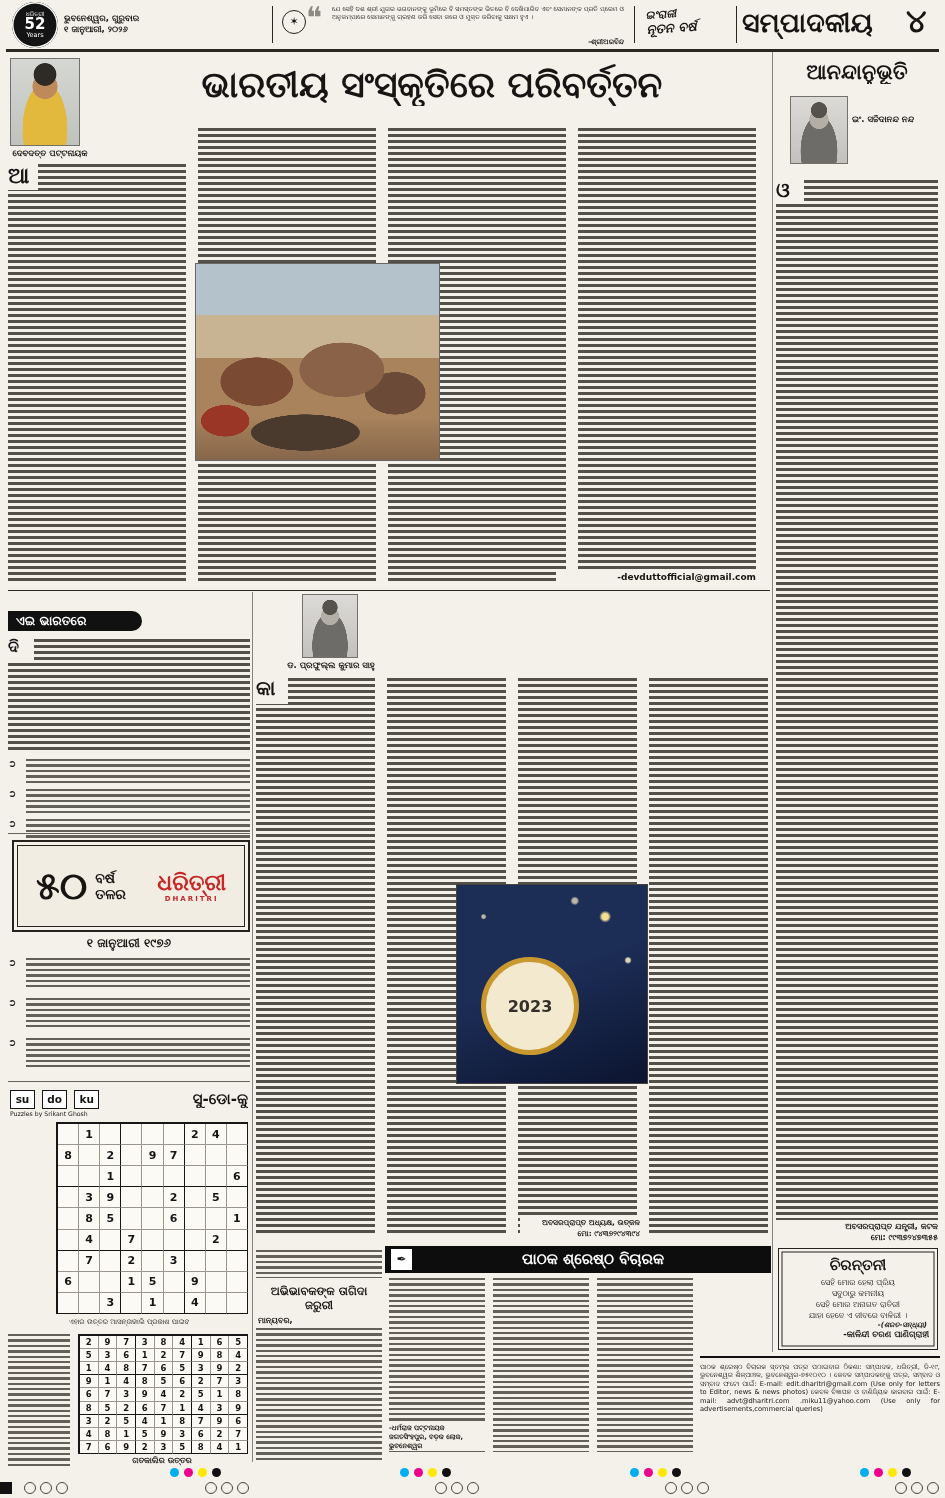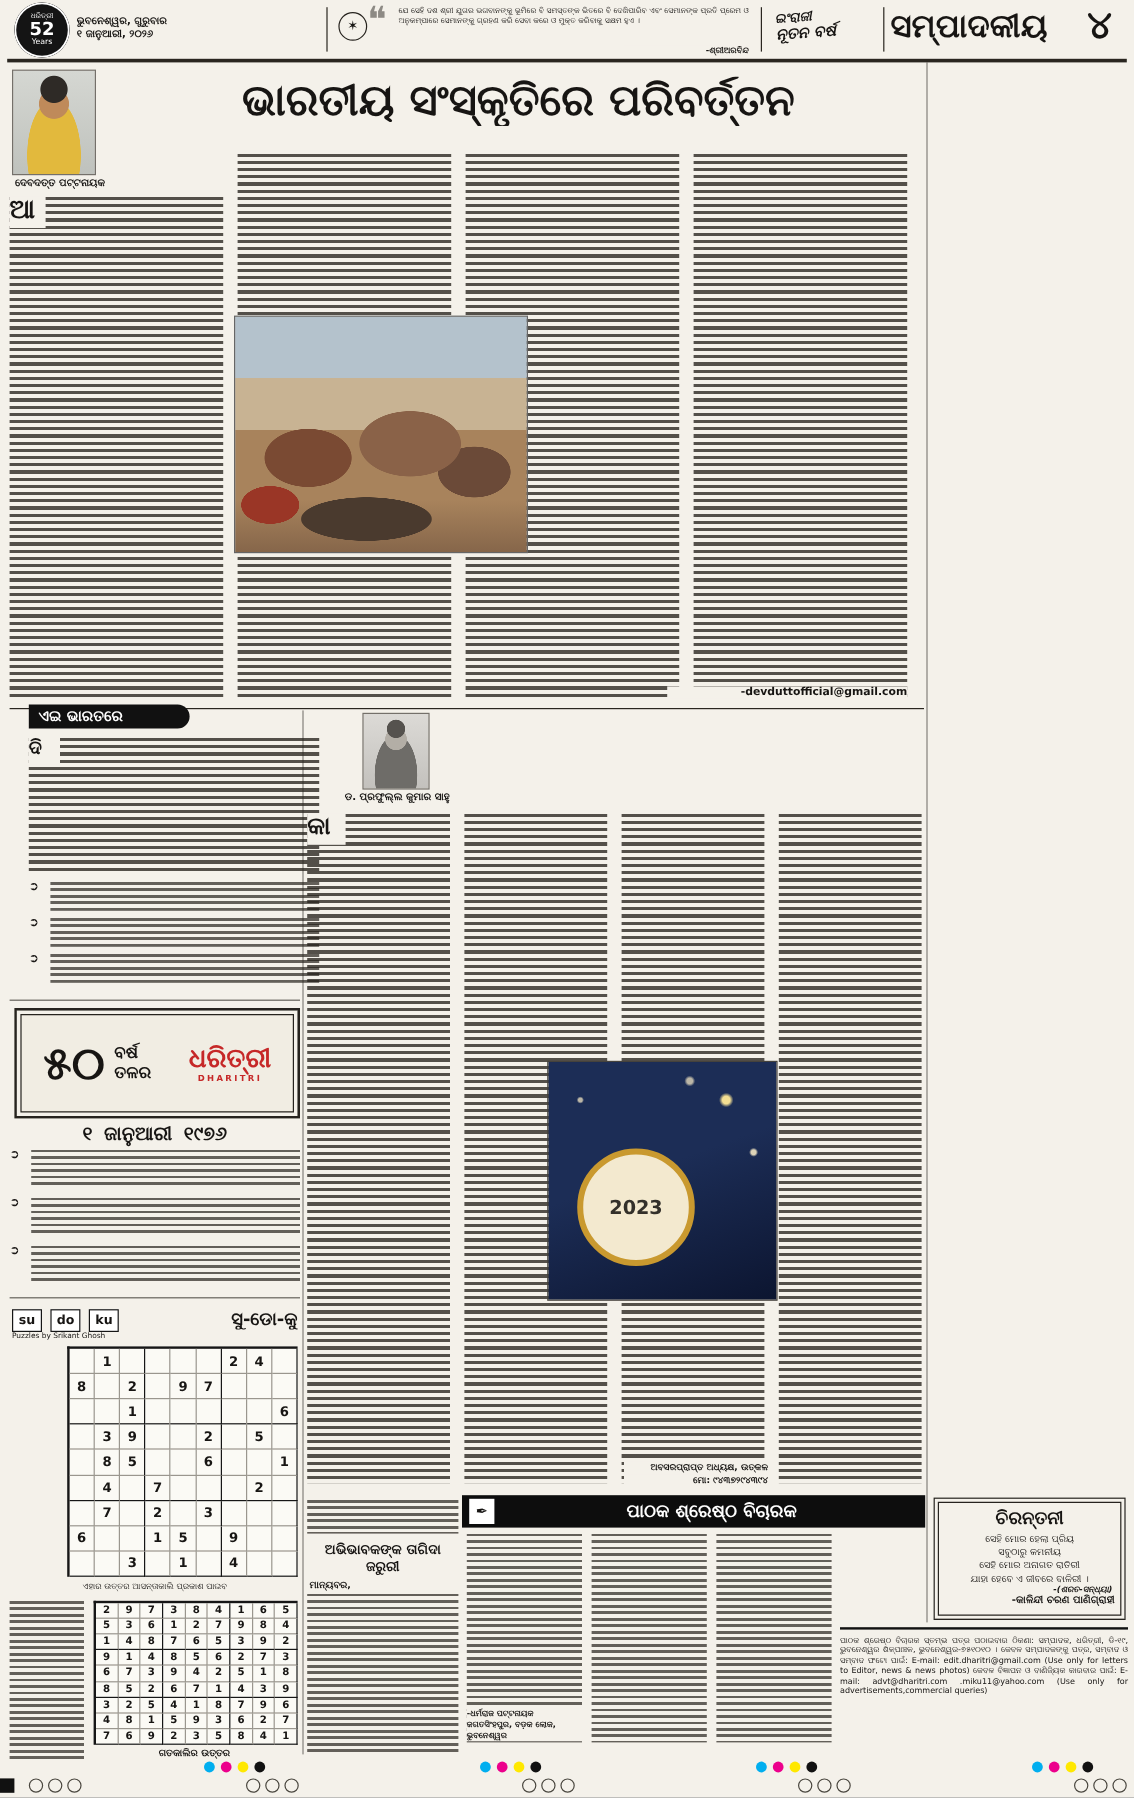--- a/index.html
+++ b/index.html
@@ -94,22 +94,31 @@
     <div class="abs sim" style="left:0px;top:112px;width:178px;height:420px;"></div>
     <div class="abs sim" style="left:190px;top:76px;width:178px;height:456px;"></div>
     <div class="abs sim" style="left:380px;top:76px;width:178px;height:456px;"></div>
     <div class="abs sim" style="left:570px;top:76px;width:178px;height:456px;"></div>
     <div class="abs battle" style="left:187px;top:211px;width:243px;height:196px;z-index:2;"></div>
     <div class="abs b r" style="left:548px;top:520px;width:200px;font-size:9px;background:#f4f1ea;z-index:3;">-devduttofficial@gmail.com</div>
   </div>
   <div class="abs rule" style="left:8px;top:590px;width:762px;height:1.2px;"></div>
 
   <div class="abs rule" style="left:772px;top:52px;width:1px;height:1300px;opacity:.55;"></div>
-
-  <div class="abs" style="left:8px;top:587px;width:242px;height:234px;margin-left:16px;">
+  <div class="abs" style="left:776px;top:52px;width:162px;height:1192px;">
+    <div class="abs b c nw" style="left:0px;top:8px;width:162px;font-size:21px;">ଆନନ୍ଦାନୁଭୂତି</div>
+    <div class="abs photo photo-gray" style="left:14px;top:44px;width:56px;height:66px;"></div>
+    <div class="abs b" style="left:76px;top:62px;width:84px;font-size:8.5px;line-height:11px;">ଇଂ. ସଚ୍ଚିଦାନନ୍ଦ ନନ୍ଦ</div>
+    <div class="abs dropcap" style="left:0px;top:128px;width:28px;height:24px;font-size:20px;">ଓ</div>
+    <div class="abs sim" style="left:0px;top:128px;width:162px;height:1040px;"></div>
+    <div class="abs b r" style="left:20px;top:1170px;width:142px;font-size:8px;background:#f4f1ea;z-index:3;">ଅବସରପ୍ରାପ୍ତ ଯନ୍ତ୍ରୀ, କଟକ</div>
+    <div class="abs b r" style="left:20px;top:1181px;width:142px;font-size:8px;background:#f4f1ea;z-index:3;">ମୋ: ୯୯୩୭୨୪୭୩୫୫</div>
+  </div>
+
+  <div class="abs" style="left:8px;top:611px;width:242px;height:234px;">
     <div class="abs b" style="left:0px;top:0px;width:126px;height:20px;background:#111;color:#fff;font-size:12.5px;line-height:20px;padding-left:8px;border-radius:0 10px 10px 0;">ଏଇ ଭାରତରେ</div>
     <div class="abs dropcap" style="left:0px;top:28px;width:26px;height:22px;font-size:16px;">ଦି</div>
     <div class="abs sim" style="left:0px;top:28px;width:242px;height:112px;"></div>
     <div class="abs bullet" style="left:0px;top:148px;">➲</div>
     <div class="abs sim2" style="left:18px;top:148px;width:224px;height:24px;"></div>
     <div class="abs bullet" style="left:0px;top:178px;">➲</div>
     <div class="abs sim2" style="left:18px;top:178px;width:224px;height:24px;"></div>
     <div class="abs bullet" style="left:0px;top:208px;">➲</div>
     <div class="abs sim2" style="left:18px;top:208px;width:224px;height:24px;"></div>
   </div>
@@ -117,21 +126,21 @@
 
   <div class="abs" style="left:8px;top:840px;width:242px;height:238px;">
     <div class="abs boxfifty" style="left:4px;top:0px;width:234px;height:88px;">
       <span class="b" style="font-size:38px;">୫୦</span>
       <span class="b" style="font-size:14px;width:54px;line-height:16px;">ବର୍ଷ ତଳର</span>
       <span style="display:inline-flex;flex-direction:column;align-items:center;">
         <span class="b" style="font-size:22px;color:#c62828;">ଧରିତ୍ରୀ</span>
         <span class="b" style="font-size:7px;letter-spacing:2px;color:#c62828;">DHARITRI</span>
       </span>
     </div>
-    <div class="abs b c" style="left:0px;top:96px;width:242px;font-size:16px;font-family:Liberation Mono, monospace;">୧ ଜାନୁଆରୀ ୧୯୭୬</div>
+    <div class="abs b c" style="left:0px;top:96px;width:242px;font-size:12px;">୧ ଜାନୁଆରୀ ୧୯୭୬</div>
     <div class="abs bullet" style="left:0px;top:118px;">➲</div>
     <div class="abs sim2" style="left:18px;top:118px;width:224px;height:32px;"></div>
     <div class="abs bullet" style="left:0px;top:158px;">➲</div>
     <div class="abs sim2" style="left:18px;top:158px;width:224px;height:32px;"></div>
     <div class="abs bullet" style="left:0px;top:198px;">➲</div>
     <div class="abs sim2" style="left:18px;top:198px;width:224px;height:32px;"></div>
   </div>
   <div class="abs rule" style="left:8px;top:1081px;width:242px;height:1px;opacity:.7;"></div>
 
   <div class="abs" style="left:8px;top:1086px;width:242px;height:382px;">

